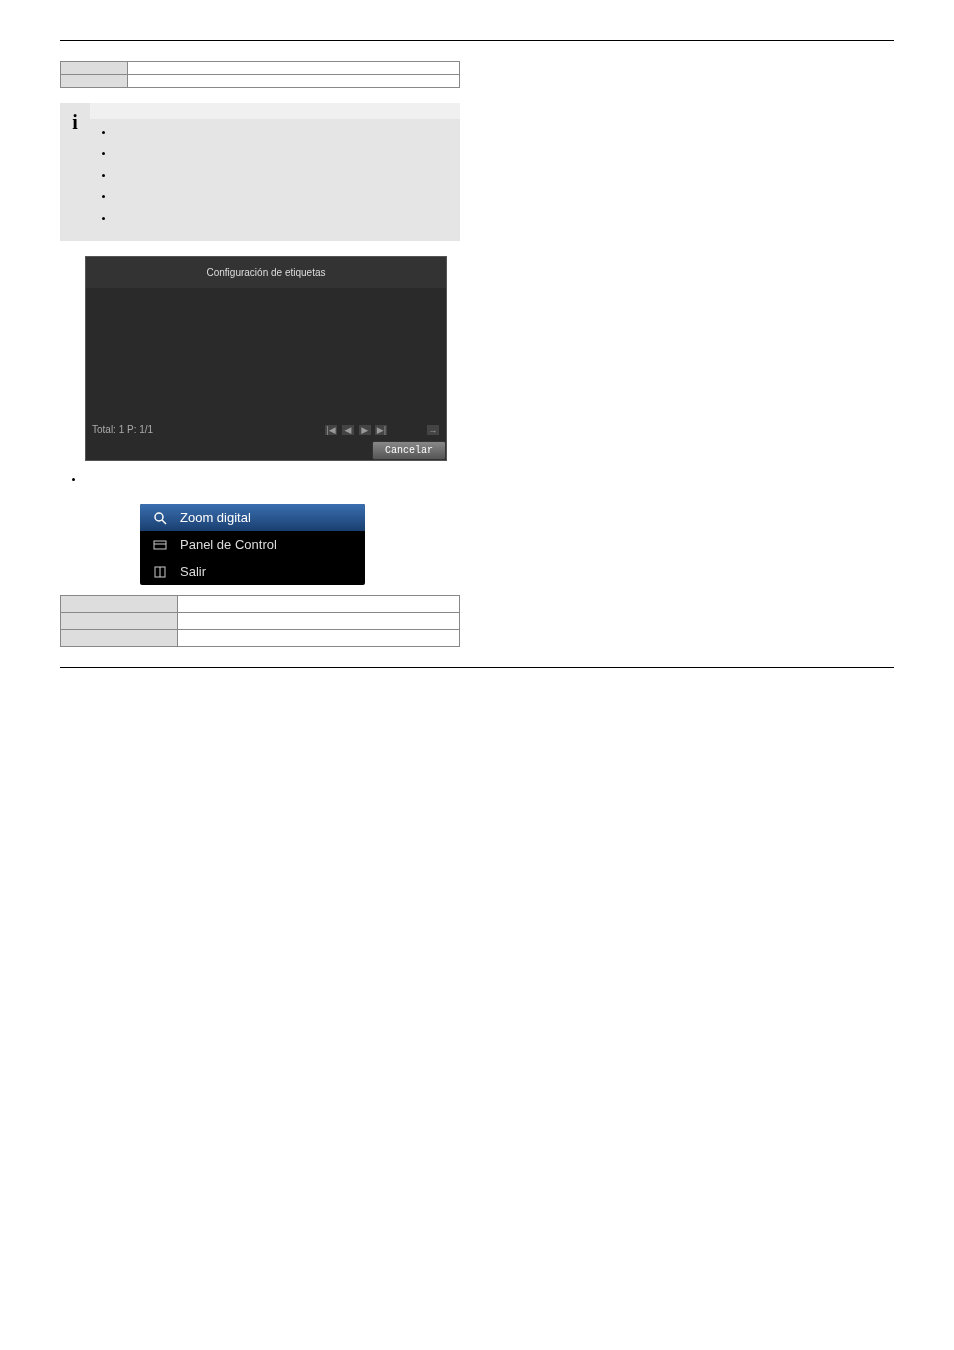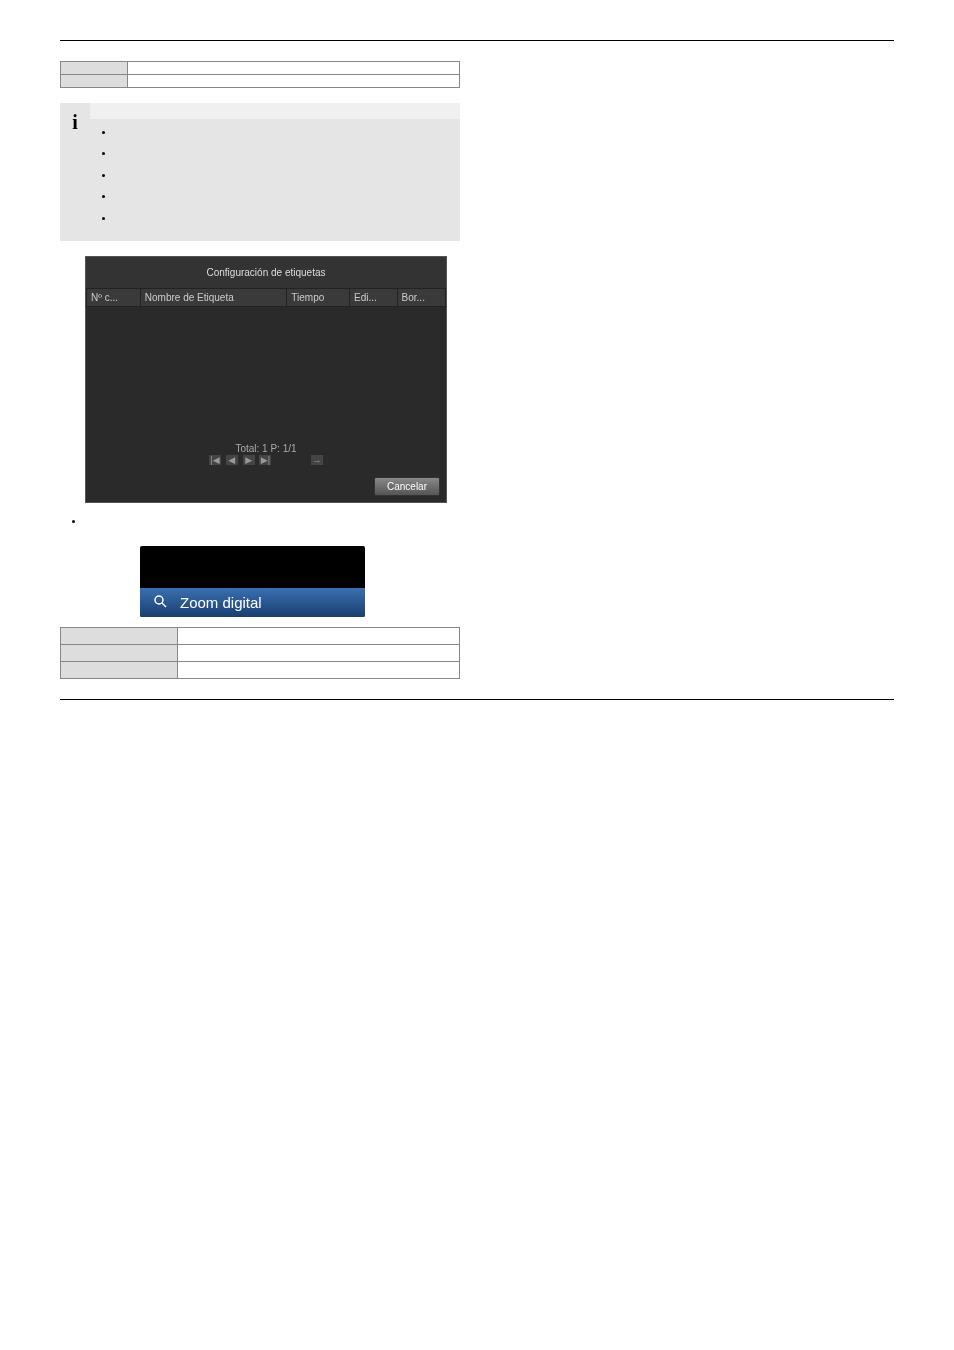--- a/index.html
+++ b/index.html
@@ -136,40 +136,39 @@
     height: 12px;
     background: #4a7fbf;
     border-radius: 2px;
   }
   .tag-footer {
     display: flex;
     justify-content: space-between;
     align-items: center;
     padding: 6px;
     color: #aaa;
-    flex-direction: column;
   }
   .tag-paging span {
     display: inline-block;
     width: 12px;
     text-align: center;
     background: #444;
     margin: 0 1px;
     color: #999;
     font-size: 9px;
   }
   .tag-cancel {
     background: linear-gradient(#888,#555);
     color: #fff;
     border: 1px solid #333;
     padding: 3px 12px;
     font-size: 10px;
     float: right;
-    margin: 6px;
     border-radius: 2px;
+    font-family: Liberation Mono, monospace;
   }
   .outer-ul {
     list-style: disc;
     padding-left: 25px;
     font-size: 11px;
   }
   h3.section {
     font-size: 14px;
     font-weight: bold;
     margin: 20px 0 8px 0;
@@ -181,25 +180,24 @@
   }
   .context-menu {
     width: 225px;
     background: #000;
     margin: 10px 0 10px 80px;
     border-radius: 2px;
     overflow: hidden;
   }
   .context-item {
     display: flex;
-    align-items: flex-start;
+    align-items: flex-end;
     padding: 6px 10px;
     color: #ddd;
-    font-size: 15px;
-    margin-top: 42px;
+    font-size: 13px;
   }
   .context-item.active {
     background: linear-gradient(#3a6fb0, #1a3f70);
     color: #fff;
   }
   .context-item .ci-icon {
     width: 20px;
     display: inline-flex;
     justify-content: center;
     margin-right: 10px;
@@ -240,27 +238,20 @@
         <li></li>
         <li></li>
       </ul>
     </div>
   </div>
 
   <div class="tag-window">
     <div class="tag-title">Configuración de etiquetas</div>
     <table class="tag-table">
       <tbody>
-          <tr>
-        <th>Nº c...</th>
-        <th>Nombre de Etiqueta</th>
-        <th>Tiempo</th>
-        <th>Edi...</th>
-        <th>Bor...</th>
-      </tr>
     </tbody>
       </table>
     <div class="tag-blank"></div>
     <div class="tag-footer">
       <span>Total: 1 P: 1/1</span>
       <span class="tag-paging">
         <span>|◀</span>
         <span>◀</span>
         <span>▶</span>
         <span>▶|</span>
@@ -284,20 +275,38 @@
   <div class="context-menu">
     <div class="context-item active">
       <span class="ci-icon">
         <svg width="14" height="14" viewBox="0 0 14 14">
             <circle cx="6" cy="6" r="4" fill="none" stroke="#fff" stroke-width="1.5"></circle>
             <line x1="9" y1="9" x2="13" y2="13" stroke="#fff" stroke-width="1.5"></line>
           </svg>
       </span>
       <span>Zoom digital</span>
     </div>
+    <div class="context-item">
+      <span class="ci-icon">
+        <svg width="14" height="14" viewBox="0 0 14 14">
+            <rect x="1" y="3" width="12" height="8" fill="none" stroke="#ccc" stroke-width="1"></rect>
+            <line x1="1" y1="6" x2="13" y2="6" stroke="#ccc"></line>
+          </svg>
+      </span>
+      <span>Panel de Control</span>
+    </div>
+    <div class="context-item">
+      <span class="ci-icon">
+        <svg width="14" height="14" viewBox="0 0 14 14">
+            <rect x="2" y="2" width="10" height="10" fill="none" stroke="#ccc" stroke-width="1"></rect>
+            <line x1="7" y1="2" x2="7" y2="12" stroke="#ccc"></line>
+          </svg>
+      </span>
+      <span>Salir</span>
+    </div>
   </div>
 
   <table class="context">
     <tbody>
         <tr>
       <td class="gray"></td>
       <td></td>
     </tr>
     <tr>
       <td class="gray"></td>

